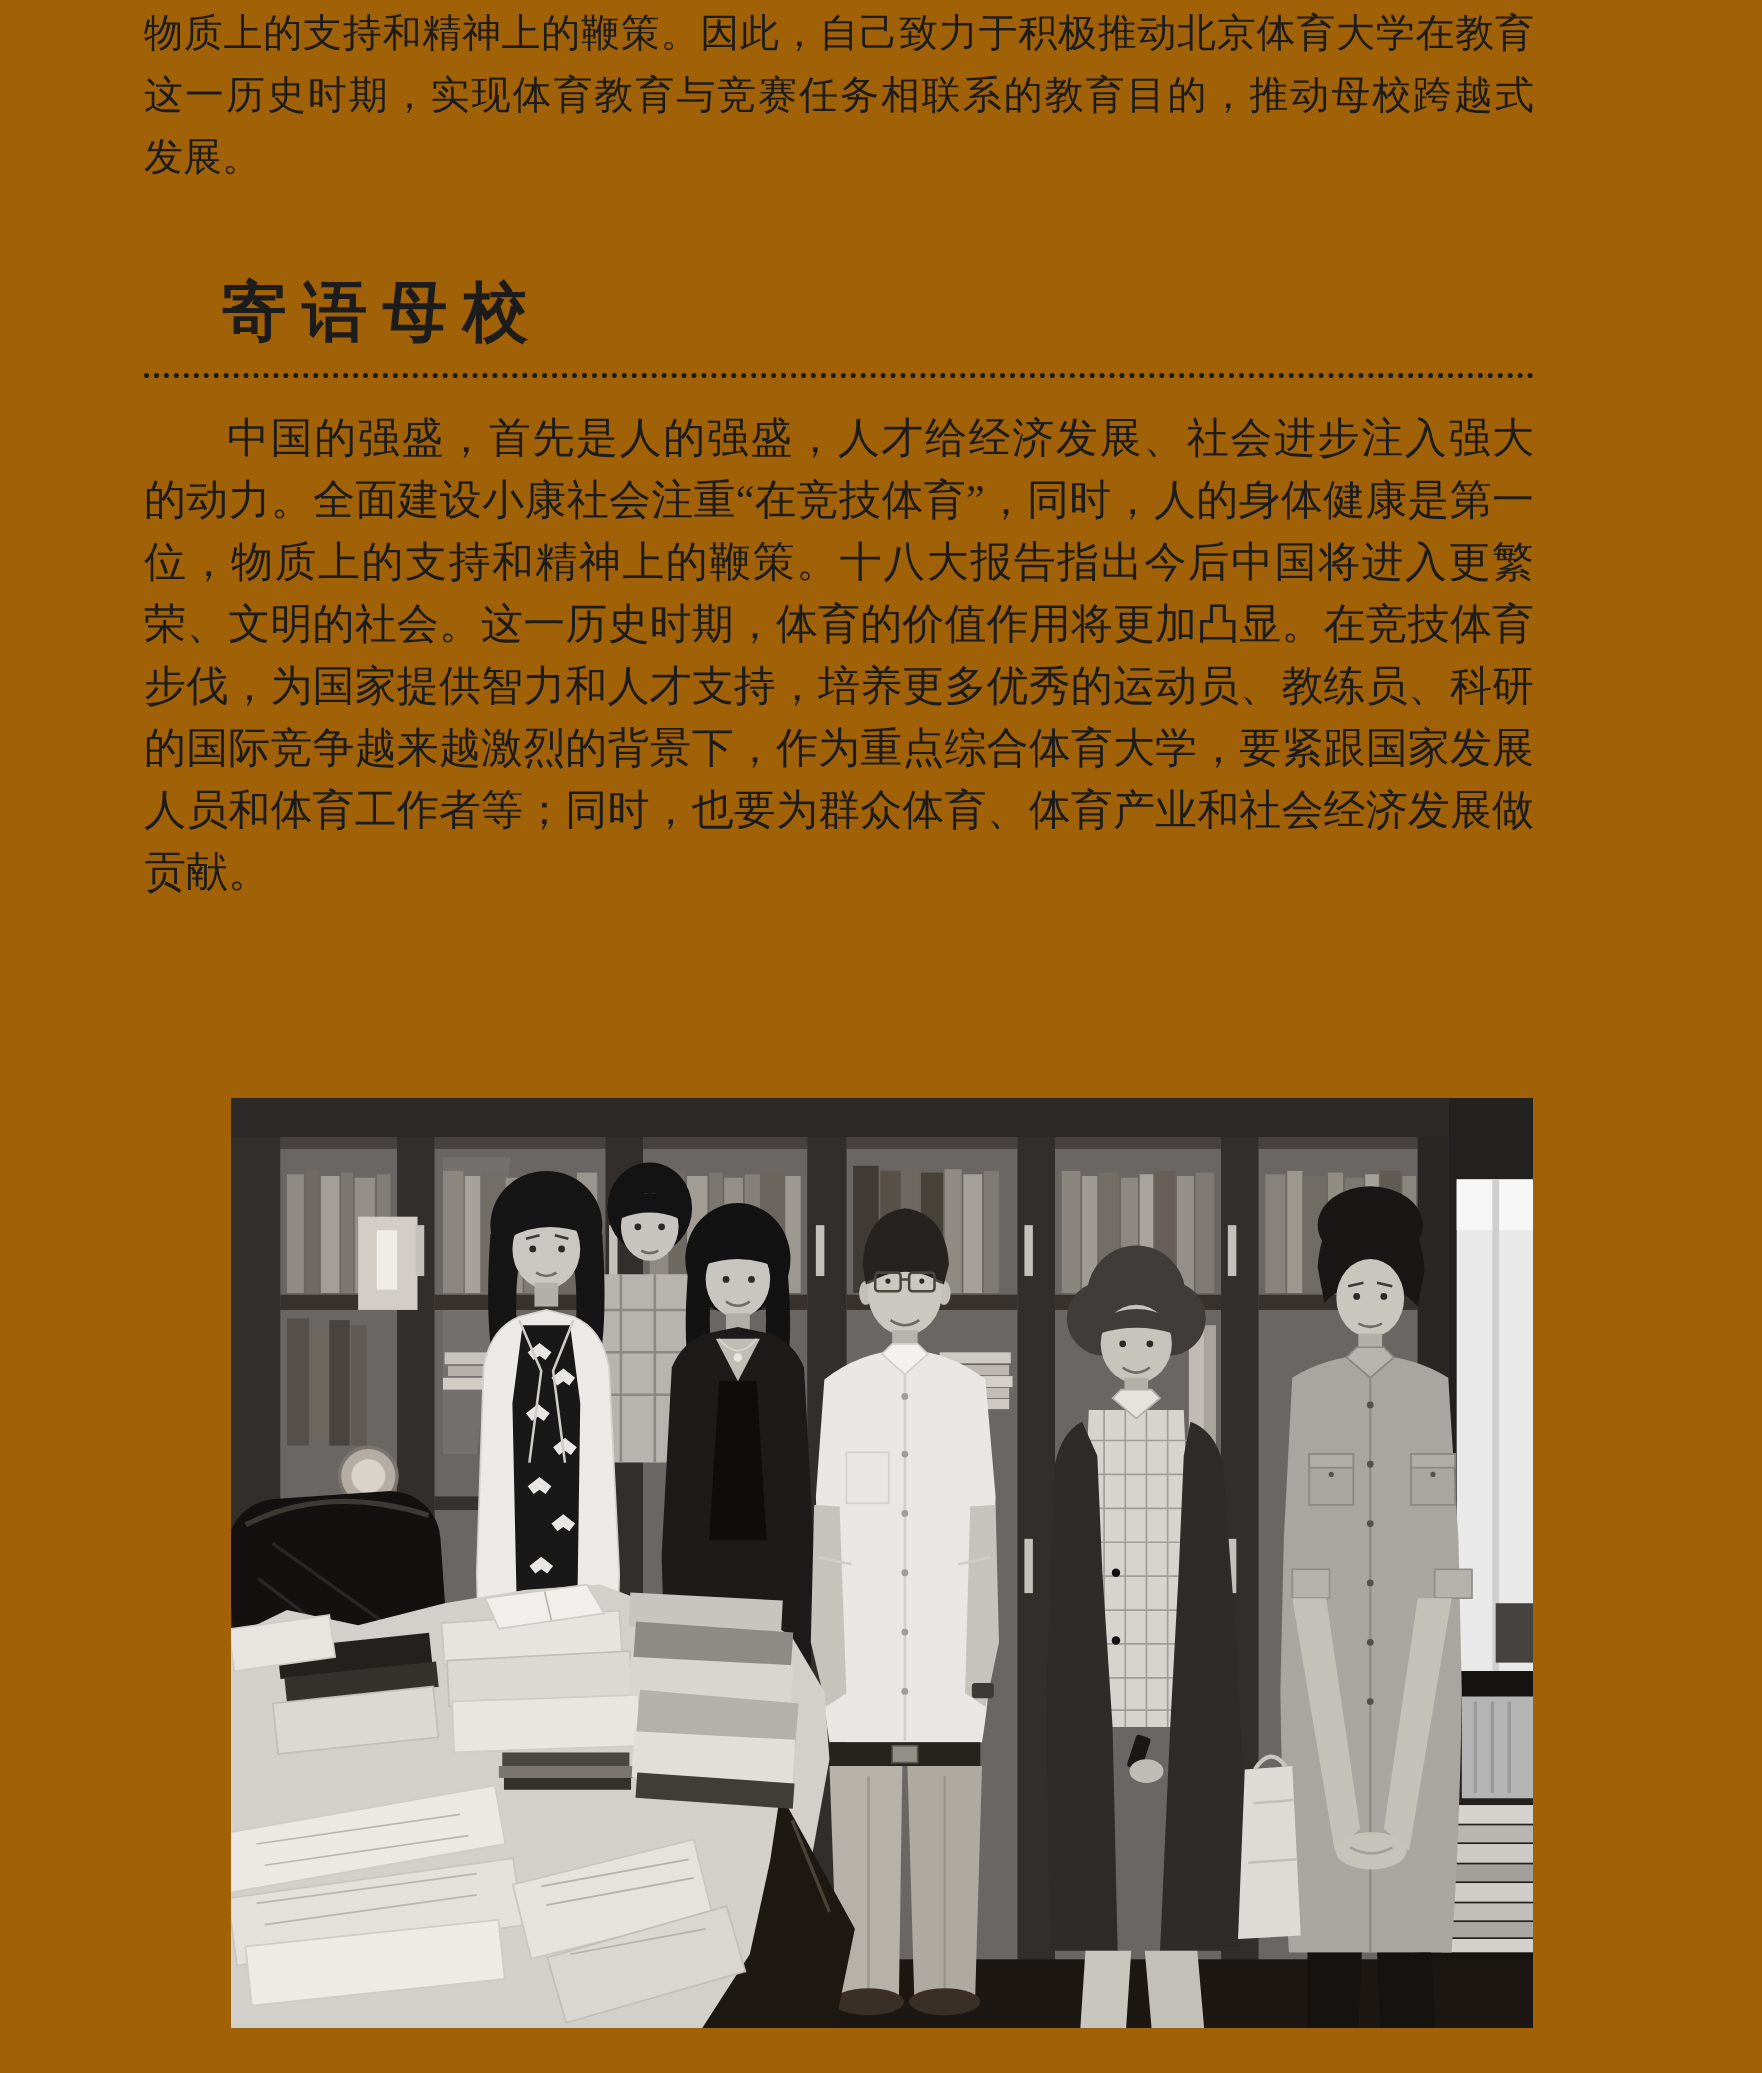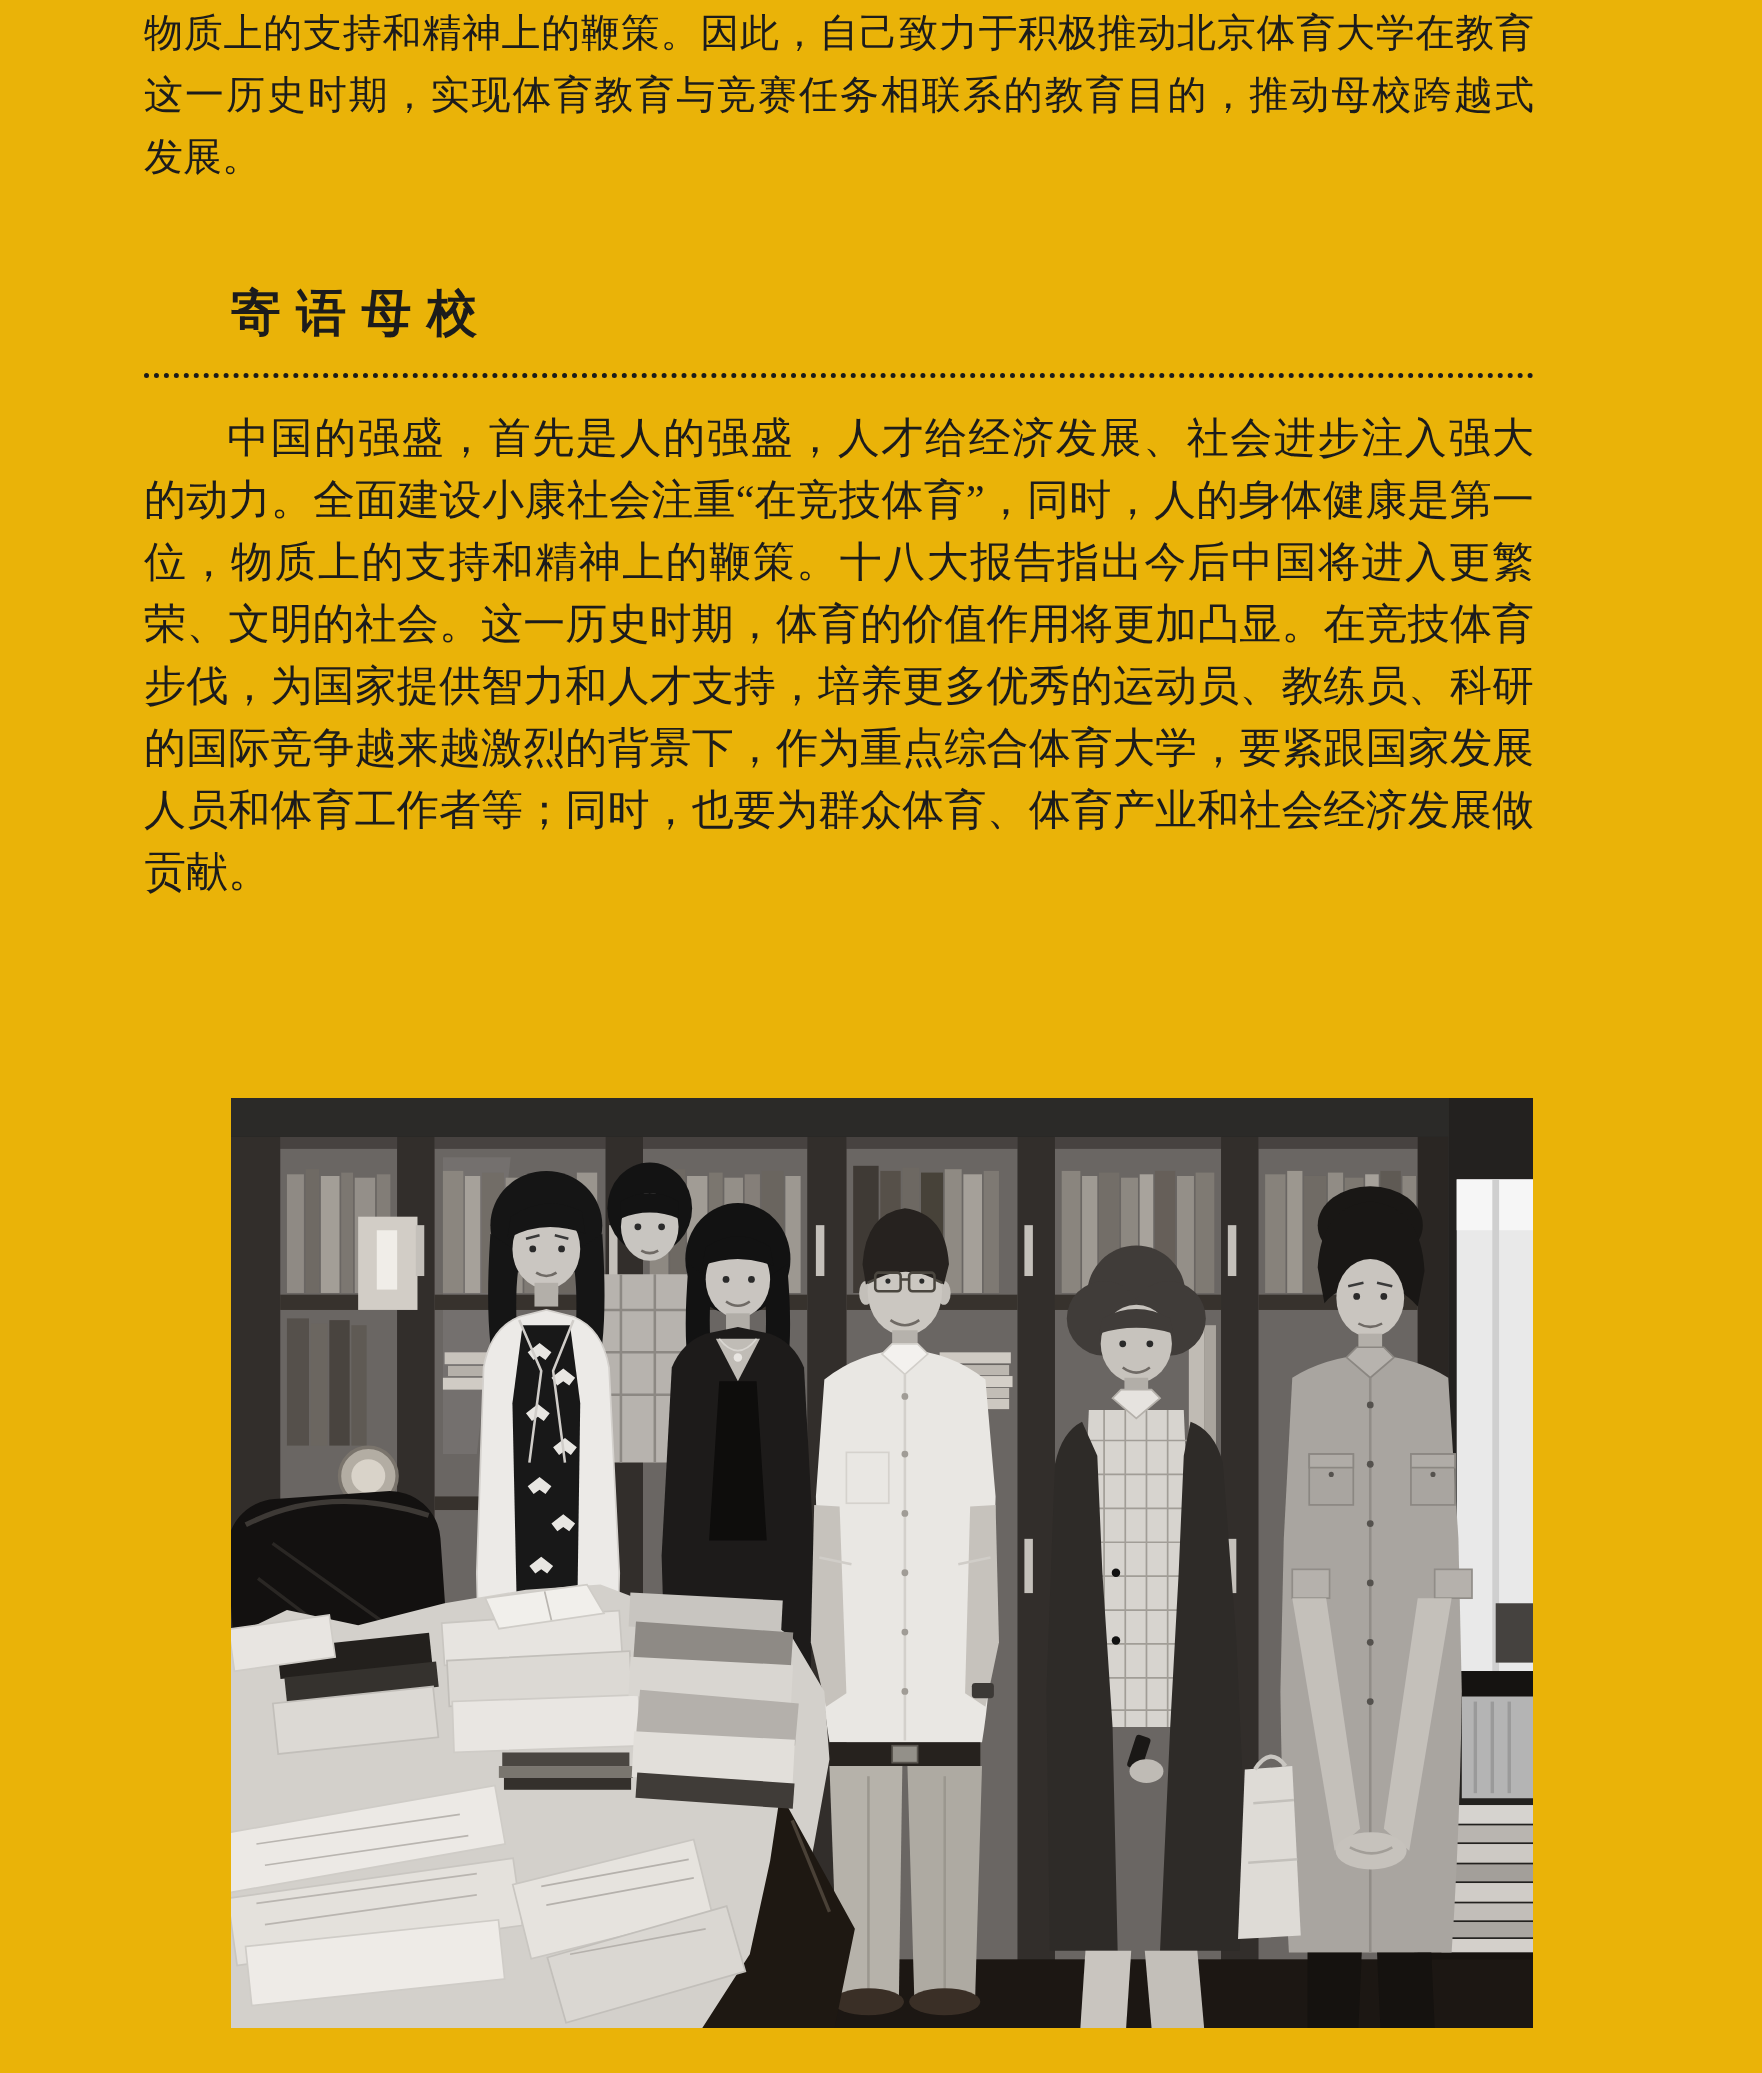--- a/index.html
+++ b/index.html
@@ -1,37 +1,37 @@
 <!DOCTYPE html>
 <html style="font-size:13.6px"><head>
 <meta charset="utf-8">
 <style>
   html,body { margin:0; padding:0; background:#ffffff; }
   .page {
     position:relative;
     width:1762px; height:2074px;
-    background:#eab308;
+    background:#a16207;
     color:#1c1c1c;
     font-family:"Liberation Serif","DejaVu Serif",serif;
     overflow:hidden;
   }
   .col { position:absolute; left:144px; width:1390px; }
   .para .line{
     display:block;
     text-align:justify;
     text-align-last:justify;
   }
   .para .line.short{ text-align:center; text-align-last:left; }
   .intro{ top:1.7px; font-size:39px; line-height:62px; }
   .body-par{ top:407px; font-size:42px; line-height:62px; }
   .body-par .line.indent{ text-indent:83px; }
   .heading{
     position:absolute; left:214px; top:270px;
-    margin:17px;
-    font-size:50px; font-weight:bold; line-height:1.05;
+    margin:8px;
+    font-size:65px; font-weight:bold; line-height:1.05;
     letter-spacing:15.3px;
     font-family:"Liberation Serif","DejaVu Serif",serif;
   }
   .dotted-rule{
     position:absolute; left:144px; width:1390px; top:373px; height:0;
     border-bottom:5.1px dotted #1b1b1b;
   }
   .photo{
     position:absolute; left:231px; top:1098px;
     width:1302px; height:930px; margin:0; padding:0;

